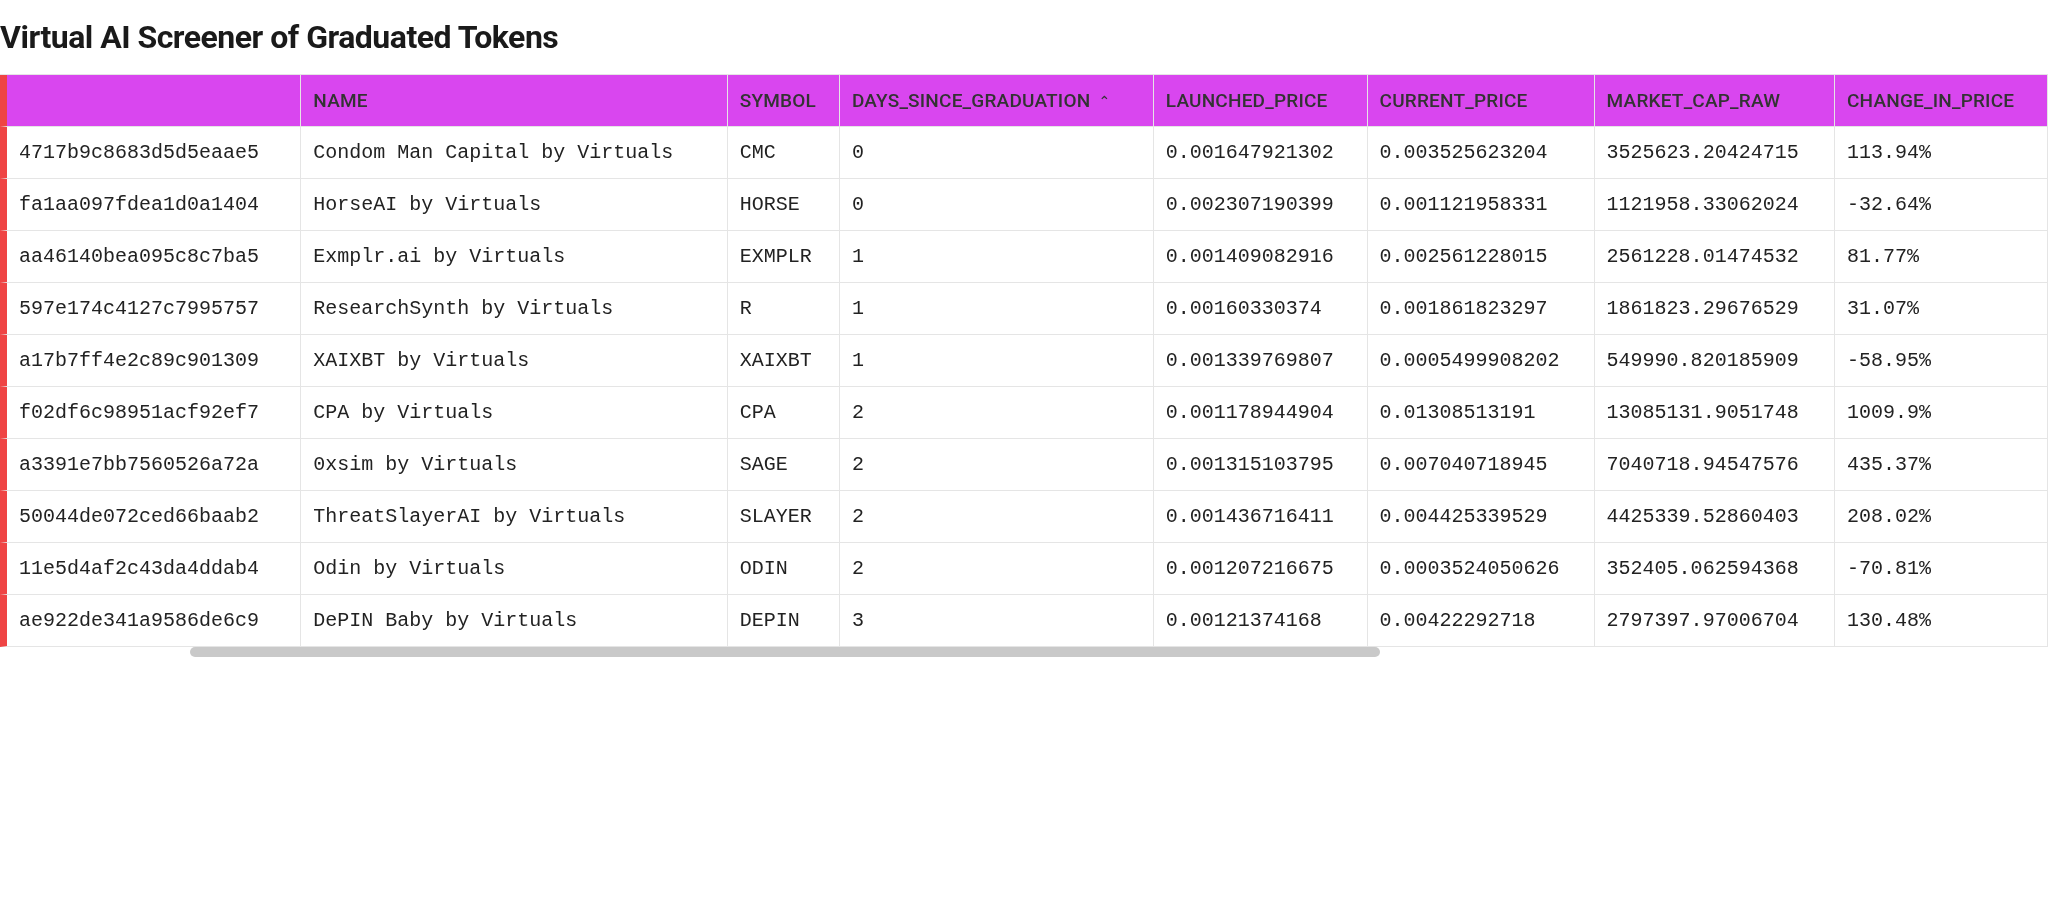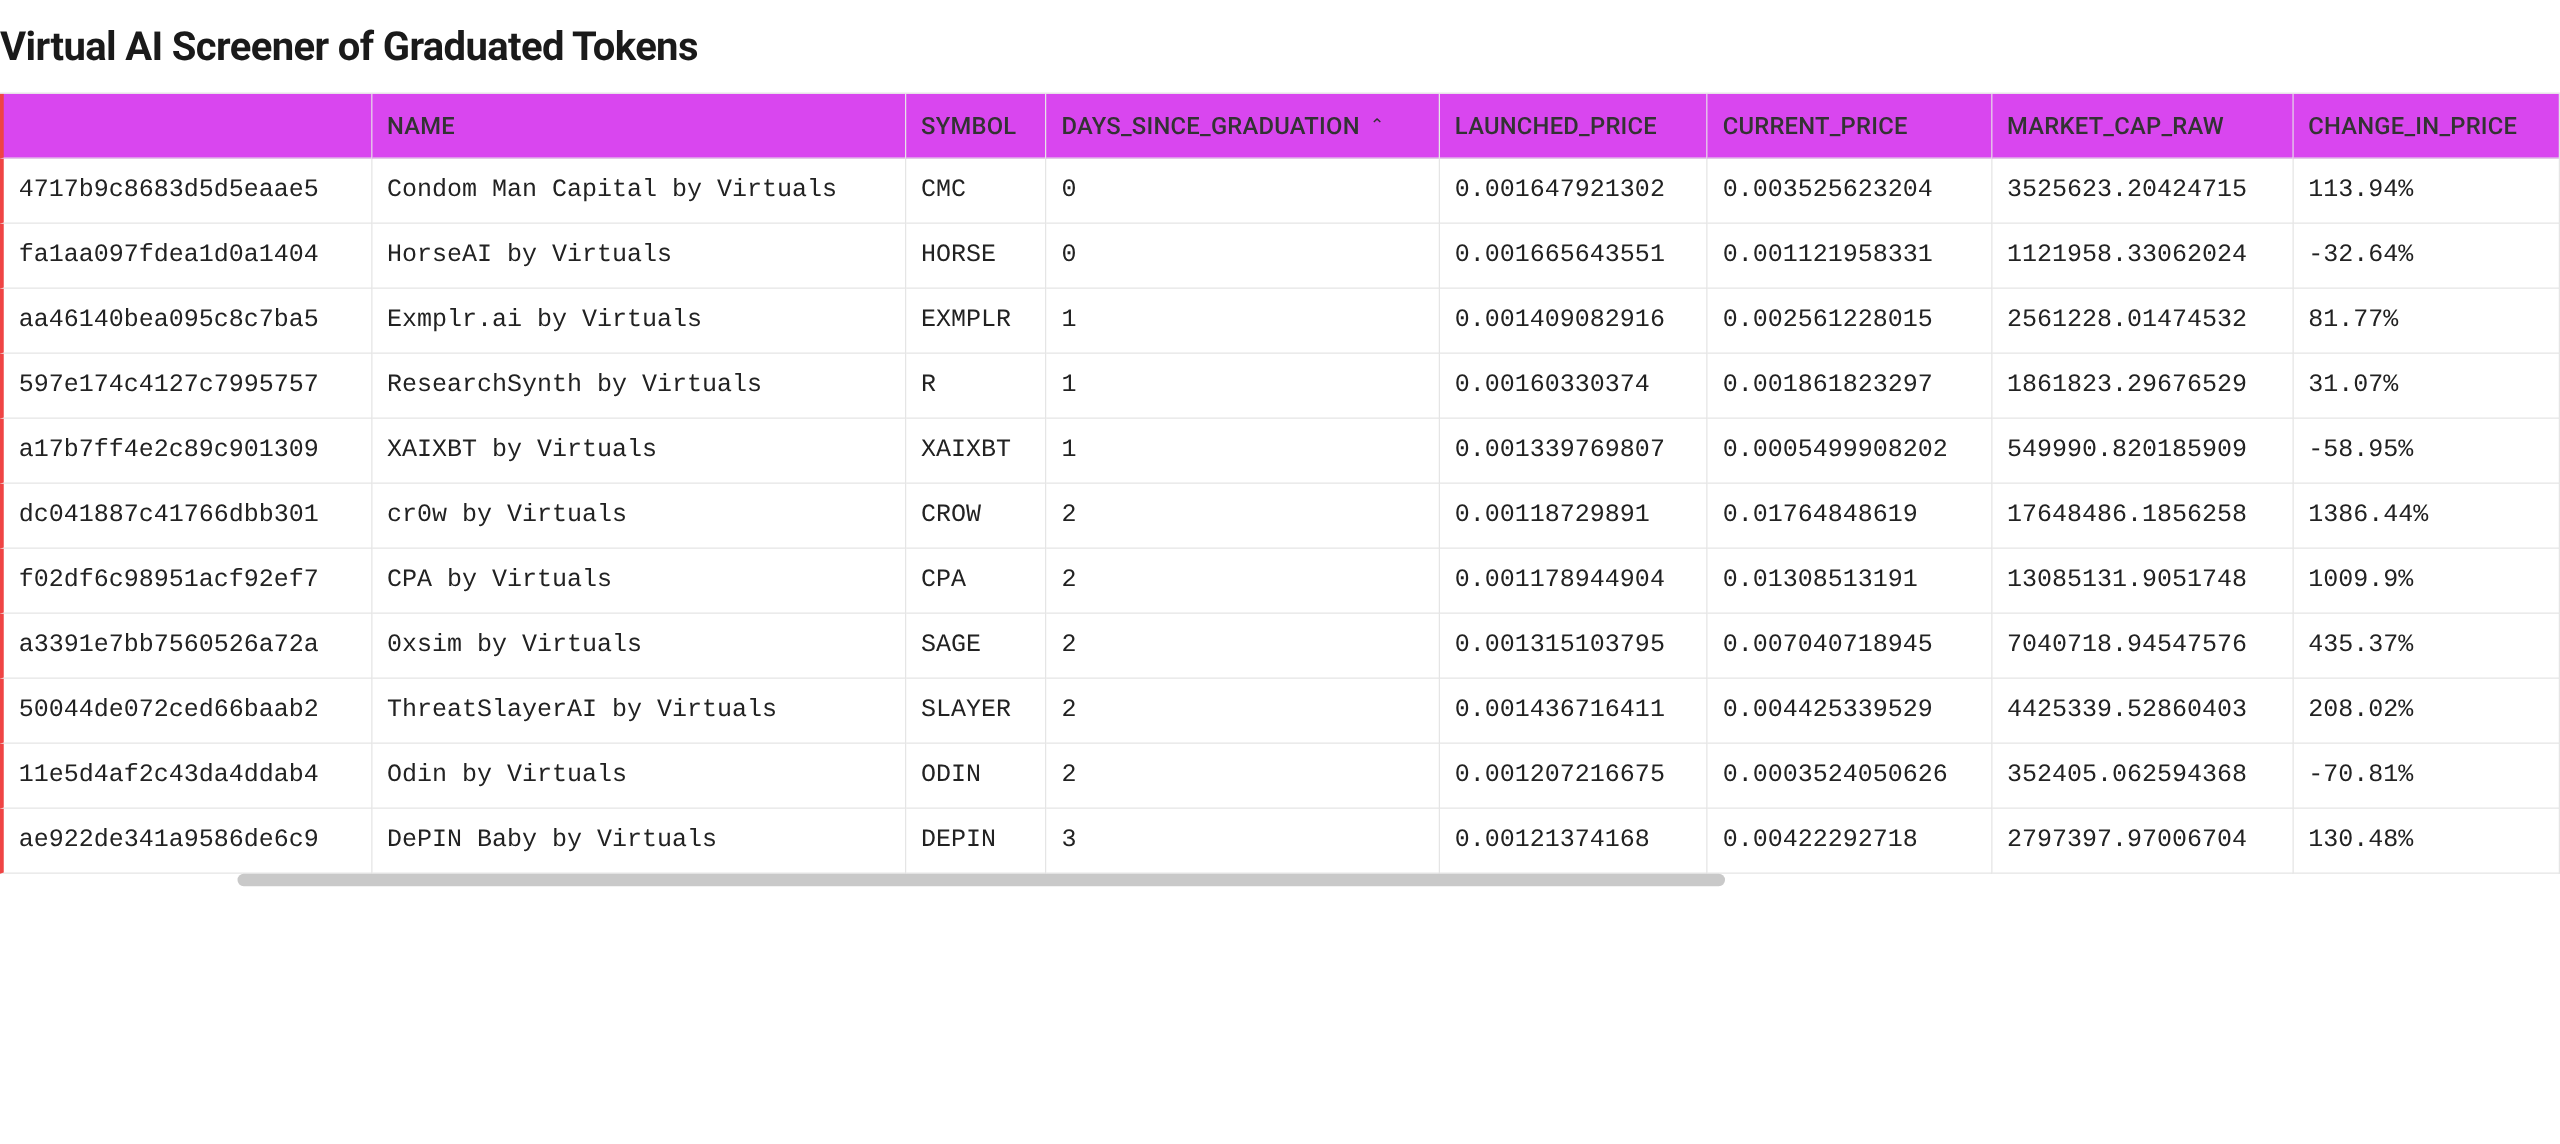--- a/index.html
+++ b/index.html
@@ -34,21 +34,21 @@
     th, td {
       text-align: left;
       padding: 14px 12px;
       border-right: 1px solid #e5e5e5;
       border-bottom: 1px solid #e5e5e5;
       white-space: nowrap;
       font-size: 20px;
       vertical-align: middle;
     }
     th:first-child, td:first-child {
-      border-left: 3px solid #ef4444;
+      border-left: 7px solid #ef4444;
     }
     thead th {
       font-weight: 500;
       color: #333;
       background: #d946ef;
       font-size: 19px;
       letter-spacing: 0.2px;
     }
     tbody td {
       font-family: "SFMono-Regular", Consolas, "Liberation Mono", Menlo, monospace;
@@ -115,21 +115,21 @@
           <td>0.001647921302</td>
           <td>0.003525623204</td>
           <td>3525623.20424715</td>
           <td>113.94%</td>
         </tr>
         <tr>
           <td>fa1aa097fdea1d0a1404</td>
           <td>HorseAI by Virtuals</td>
           <td>HORSE</td>
           <td>0</td>
-          <td>0.001665643551</td>
+          <td>0.002307190399</td>
           <td>0.001121958331</td>
           <td>1121958.33062024</td>
           <td>-32.64%</td>
         </tr>
         <tr>
           <td>aa46140bea095c8c7ba5</td>
           <td>Exmplr.ai by Virtuals</td>
           <td>EXMPLR</td>
           <td>1</td>
           <td>0.001409082916</td>
@@ -151,30 +151,20 @@
           <td>a17b7ff4e2c89c901309</td>
           <td>XAIXBT by Virtuals</td>
           <td>XAIXBT</td>
           <td>1</td>
           <td>0.001339769807</td>
           <td>0.0005499908202</td>
           <td>549990.820185909</td>
           <td>-58.95%</td>
         </tr>
         <tr>
-          <td>dc041887c41766dbb301</td>
-          <td>cr0w by Virtuals</td>
-          <td>CROW</td>
-          <td>2</td>
-          <td>0.00118729891</td>
-          <td>0.01764848619</td>
-          <td>17648486.1856258</td>
-          <td>1386.44%</td>
-        </tr>
-        <tr>
           <td>f02df6c98951acf92ef7</td>
           <td>CPA by Virtuals</td>
           <td>CPA</td>
           <td>2</td>
           <td>0.001178944904</td>
           <td>0.01308513191</td>
           <td>13085131.9051748</td>
           <td>1009.9%</td>
         </tr>
         <tr>

